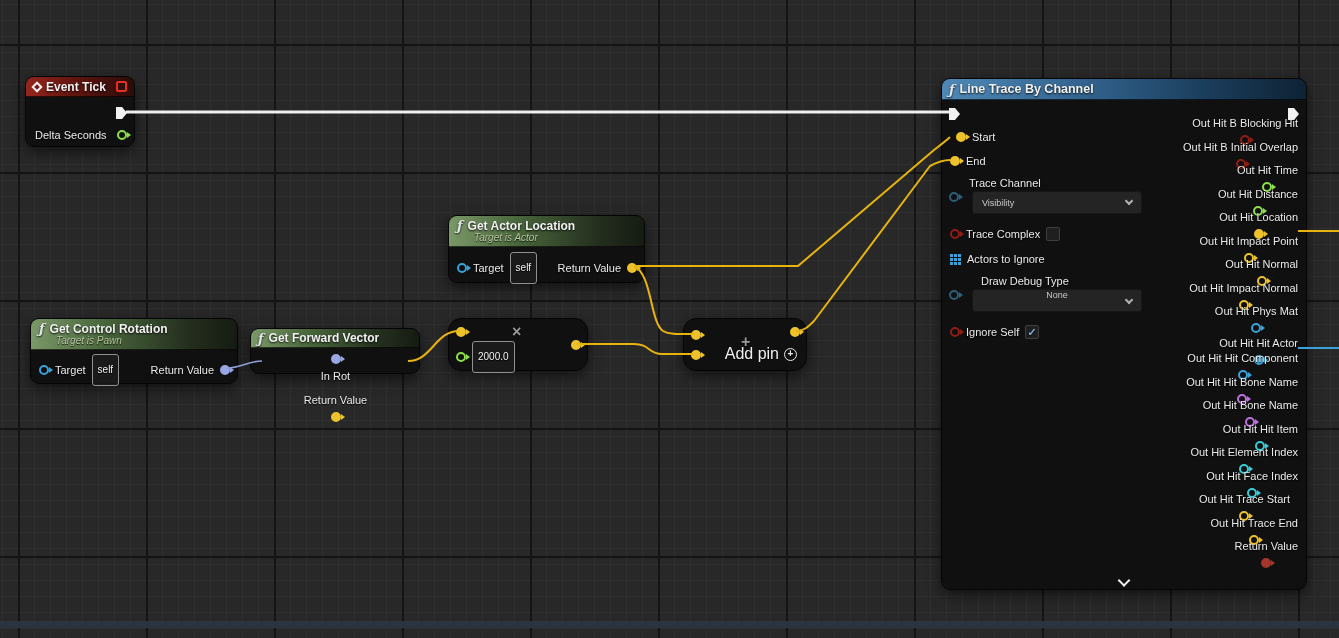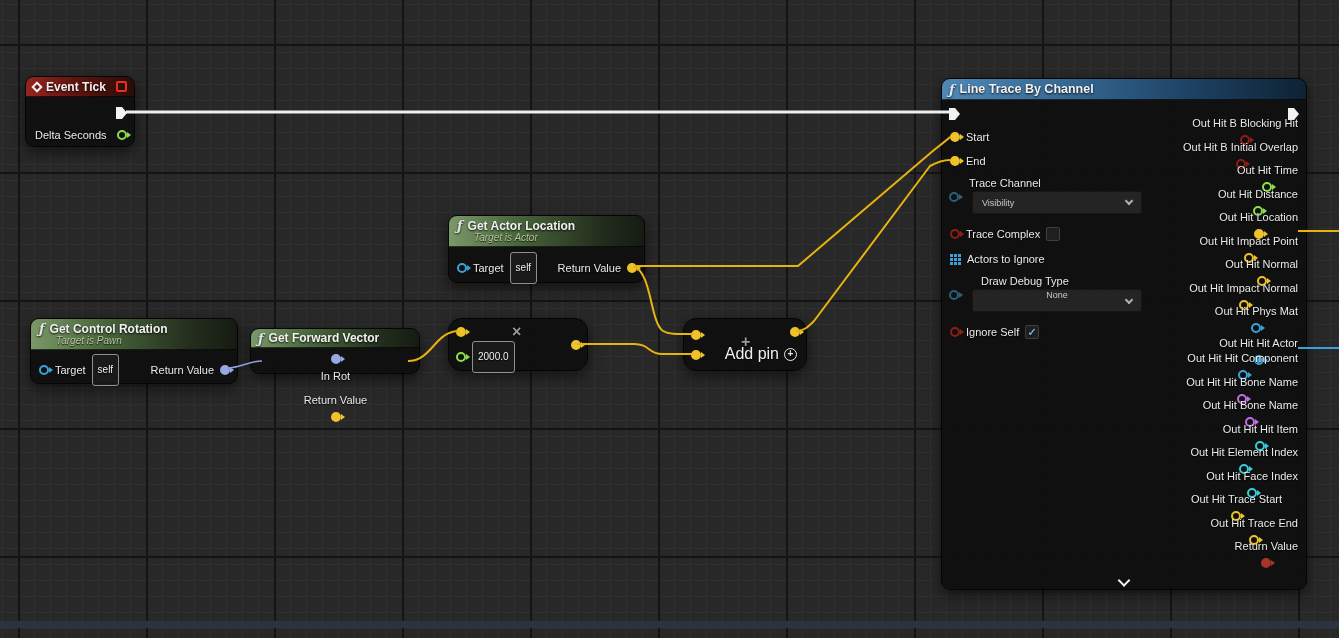--- a/index.html
+++ b/index.html
@@ -212,21 +212,21 @@
 
   <div class="node" style="left:941px; top:78px; width:366px; height:512px;">
     <div class="hdr b-hdr" style="height:21px; font-size:12.5px;">
       <span class="fn">ƒ</span>
       <span>Line Trace By Channel</span>
     </div>
 
     <span class="execpin" style="left:7px; top:29px;"></span>
     <span class="execpin" style="right:7px; top:29px;"></span>
 
-    <div class="row" style="left:8px; top:50px;">
+    <div class="row" style="left:14px; top:50px;">
       <span class="pin f c-vec"></span>
       <span>Start</span>
     </div>
     <div class="row" style="left:8px; top:74px;">
       <span class="pin f c-vec"></span>
       <span>End</span>
     </div>
 
     <span class="lbl-only" style="left:27px; top:98px;">Trace Channel</span>
     <span class="pin c-enum abs" style="left:7px; top:113px;"></span>
@@ -326,21 +326,21 @@
         <span class="pin c-int"></span>
       </div>
     <div class="row r" style="right:8px; top:379px;">
         <span>Out Hit Element Index</span>
         <span class="pin c-int"></span>
       </div>
     <div class="row r" style="right:8px; top:403px;">
         <span>Out Hit Face Index</span>
         <span class="pin c-int"></span>
       </div>
-    <div class="row r" style="right:24px; top:426px;">
+    <div class="row r" style="right:16px; top:426px;">
         <span>Out Hit Trace Start</span>
         <span class="pin c-vec"></span>
       </div>
     <div class="row r" style="right:8px; top:450px;">
         <span>Out Hit Trace End</span>
         <span class="pin c-vec"></span>
       </div>
     <div class="row r" style="right:8px; top:473px;">
         <span>Return Value</span>
         <span class="pin c-boolf f"></span>

